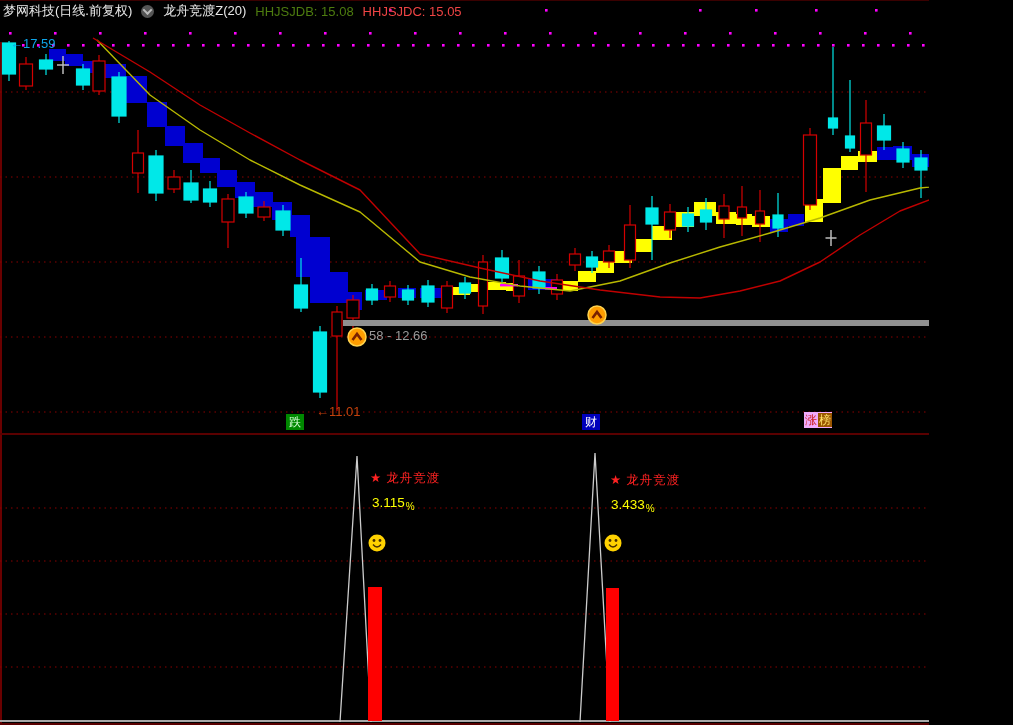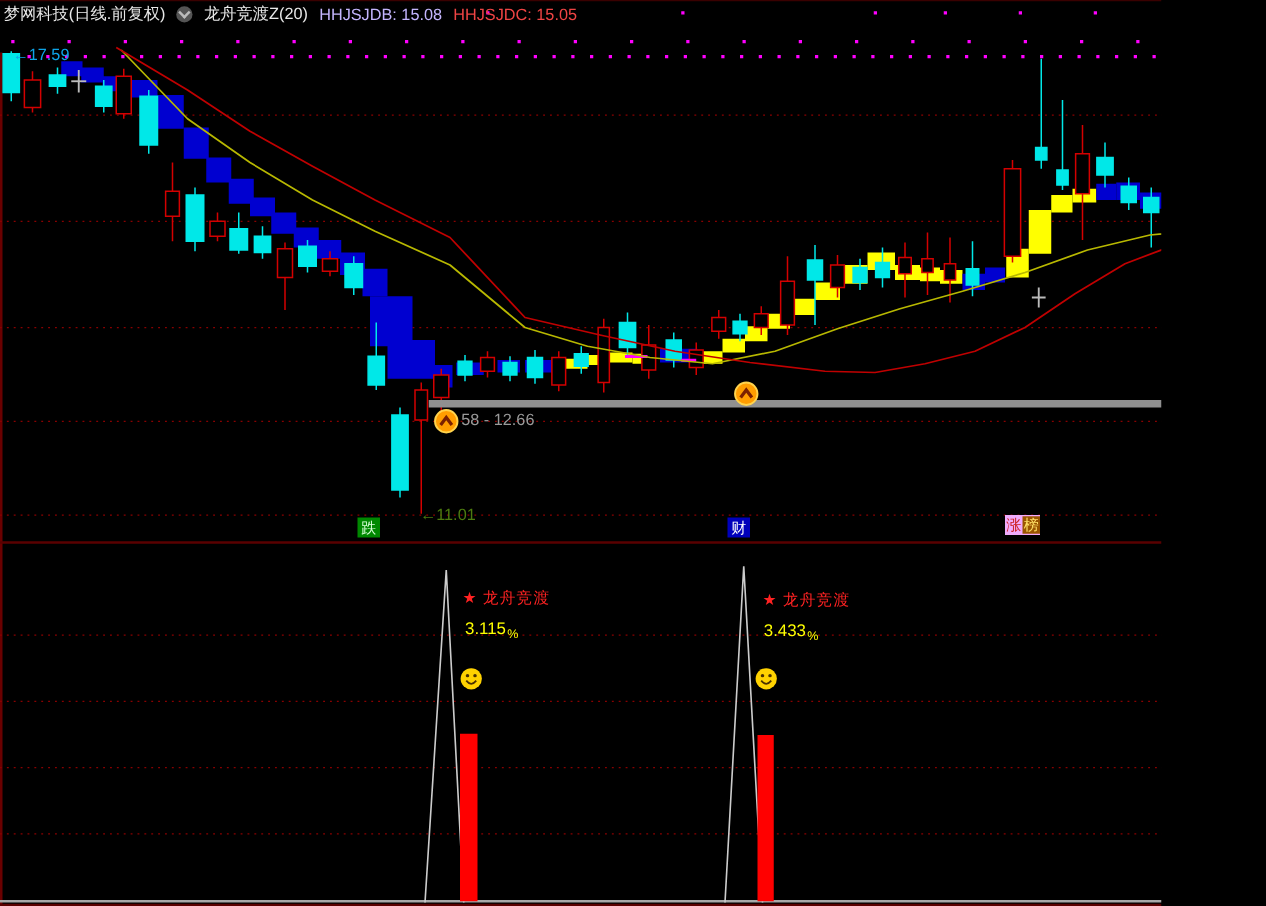--- a/index.html
+++ b/index.html
@@ -2,30 +2,30 @@
 <html><head>
 <meta charset="utf-8">
 <style>
   html,body{margin:0;padding:0;background:#000;}
   .page{position:relative;width:929px;height:725px;background:#000;overflow:hidden;
         font-family:"Liberation Sans","DejaVu Sans",sans-serif;}
   #gfx{position:absolute;left:0;top:0;z-index:1;}
   .txt{position:absolute;z-index:5;white-space:nowrap;}
   .l1{top:2px;left:3px;display:flex;gap:9px;align-items:center;font-size:13px;color:#e8e8e8;}
   .l2{top:21px;left:3px;display:flex;gap:8px;align-items:center;font-size:13px;}
-  .w{color:#e8e8e8}.g{color:#00d800}.y{color:#c4b5fd}.r{color:#ef4444}
+  .w{color:#e8e8e8}.g{color:#00d800}.y{color:#4d7c0f}.r{color:#ef4444}
   .circ{width:13px;height:13px;border-radius:50%;background:#555;display:inline-flex;
         align-items:center;justify-content:center;flex:0 0 auto;}
   .circ i{width:5px;height:5px;border-right:2px solid #bbb;border-bottom:2px solid #bbb;
         transform:rotate(45deg) translate(-1px,-1px);}
   .circ.light{background:#8a8a8a}.circ.light i{border-color:#222}
   .corner{top:4px;left:981px;color:#999;font-size:12px;letter-spacing:6px;}
   .cornerbox{position:absolute;z-index:5;left:1005px;top:5px;width:12px;height:11px;border:1px solid #999;}
   .hi{left:10px;top:36px;color:#0ea5e9;font-size:13px;}
-  .lo{left:336px;top:404px;color:#4d7c0f;font-size:13px;}
+  .lo{left:316px;top:404px;color:#c2410c;font-size:13px;}
   .barlbl{left:369px;top:328px;color:#9a9a9a;font-size:13px;}
   .badge{position:absolute;z-index:5;font-size:12px;line-height:16px;padding:0 3px;}
   .b-fall{left:286px;top:414px;background:#008800;color:#d8ffd8;}
   .b-cai{left:582px;top:414px;background:#0000bb;color:#ffffff;}
   .b-rise{left:804px;top:412px;background:#f0abfc;padding:0;}
   .b-rise .z{color:#cc2222;padding:0 1px;}
   .b-rise .b{color:#ffe066;background:#9a5500;padding:0 1px;}
   .sub-h{top:437px;left:4px;display:flex;gap:10px;align-items:center;font-size:13px;color:#e8e8e8;}
   .sig{color:#ff2222;font-size:12.5px;letter-spacing:1px;}
   .sig .star{margin-right:4px;}

